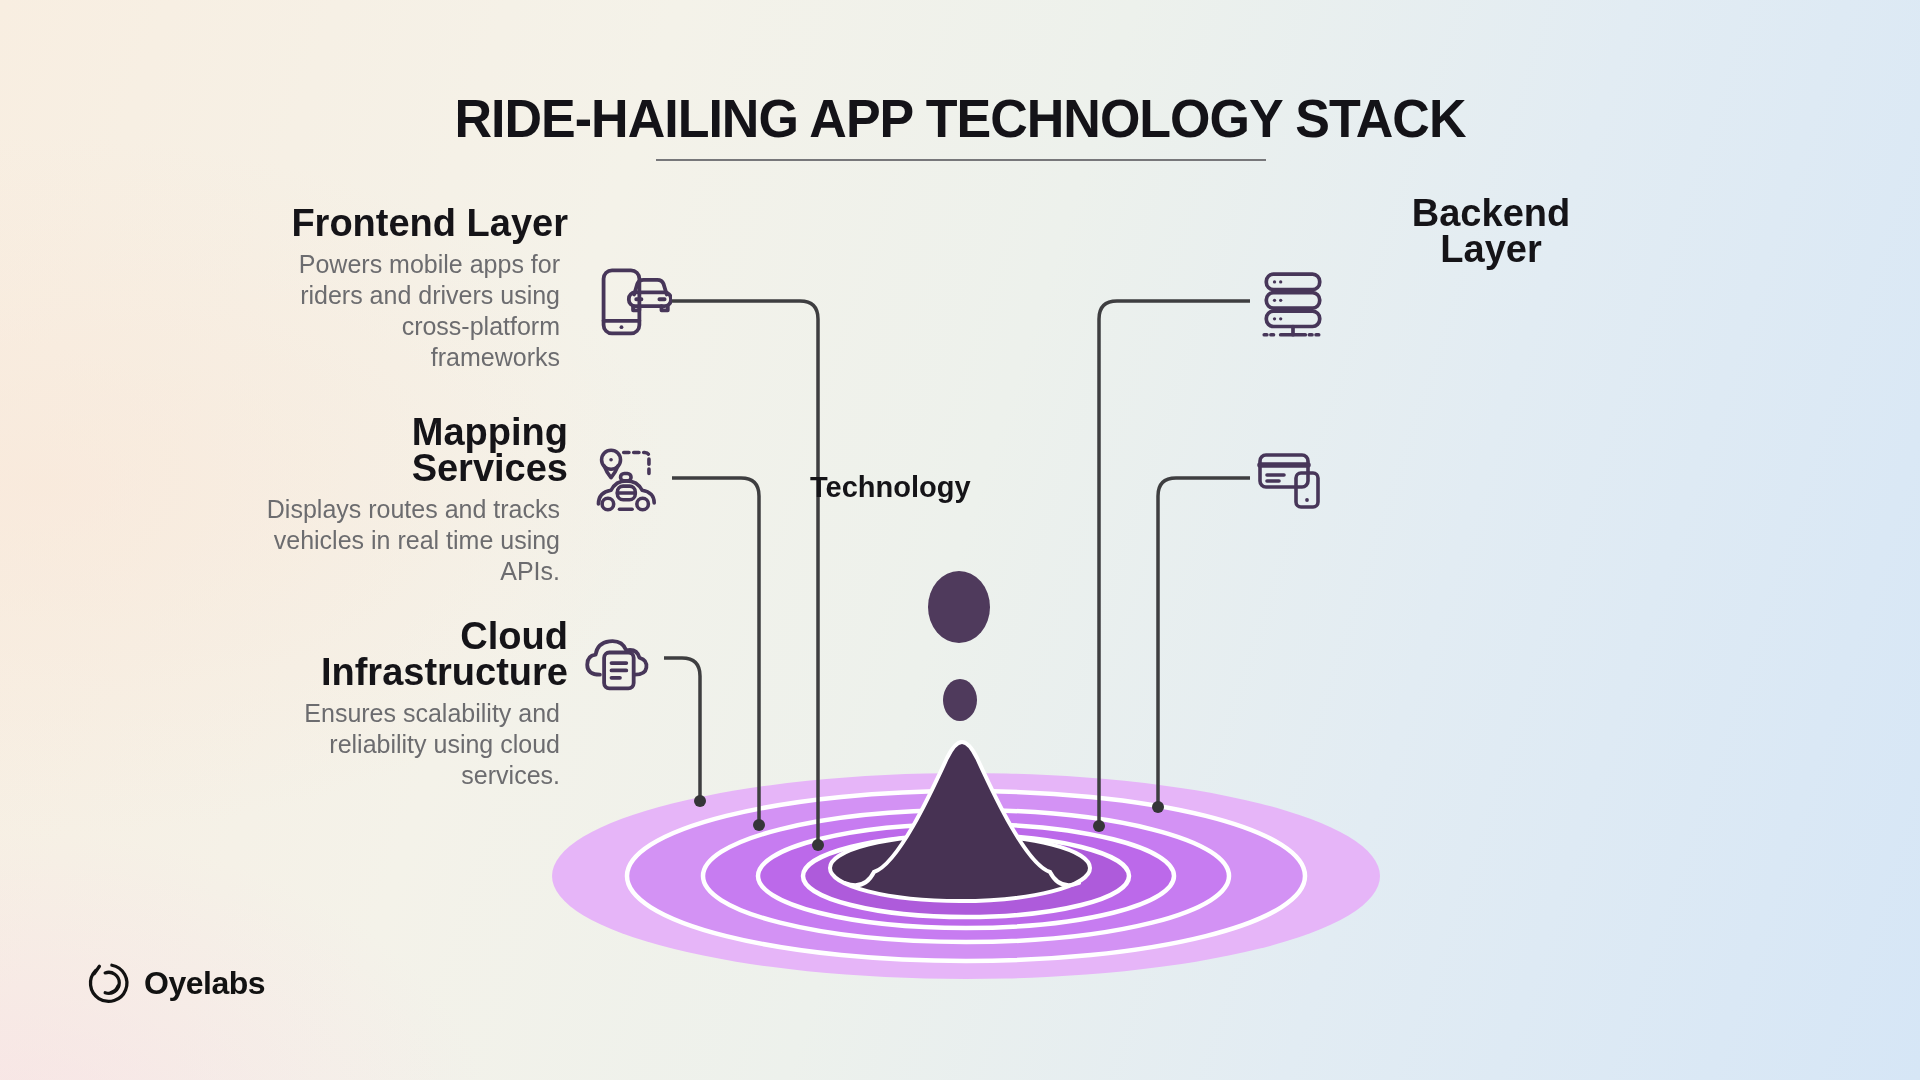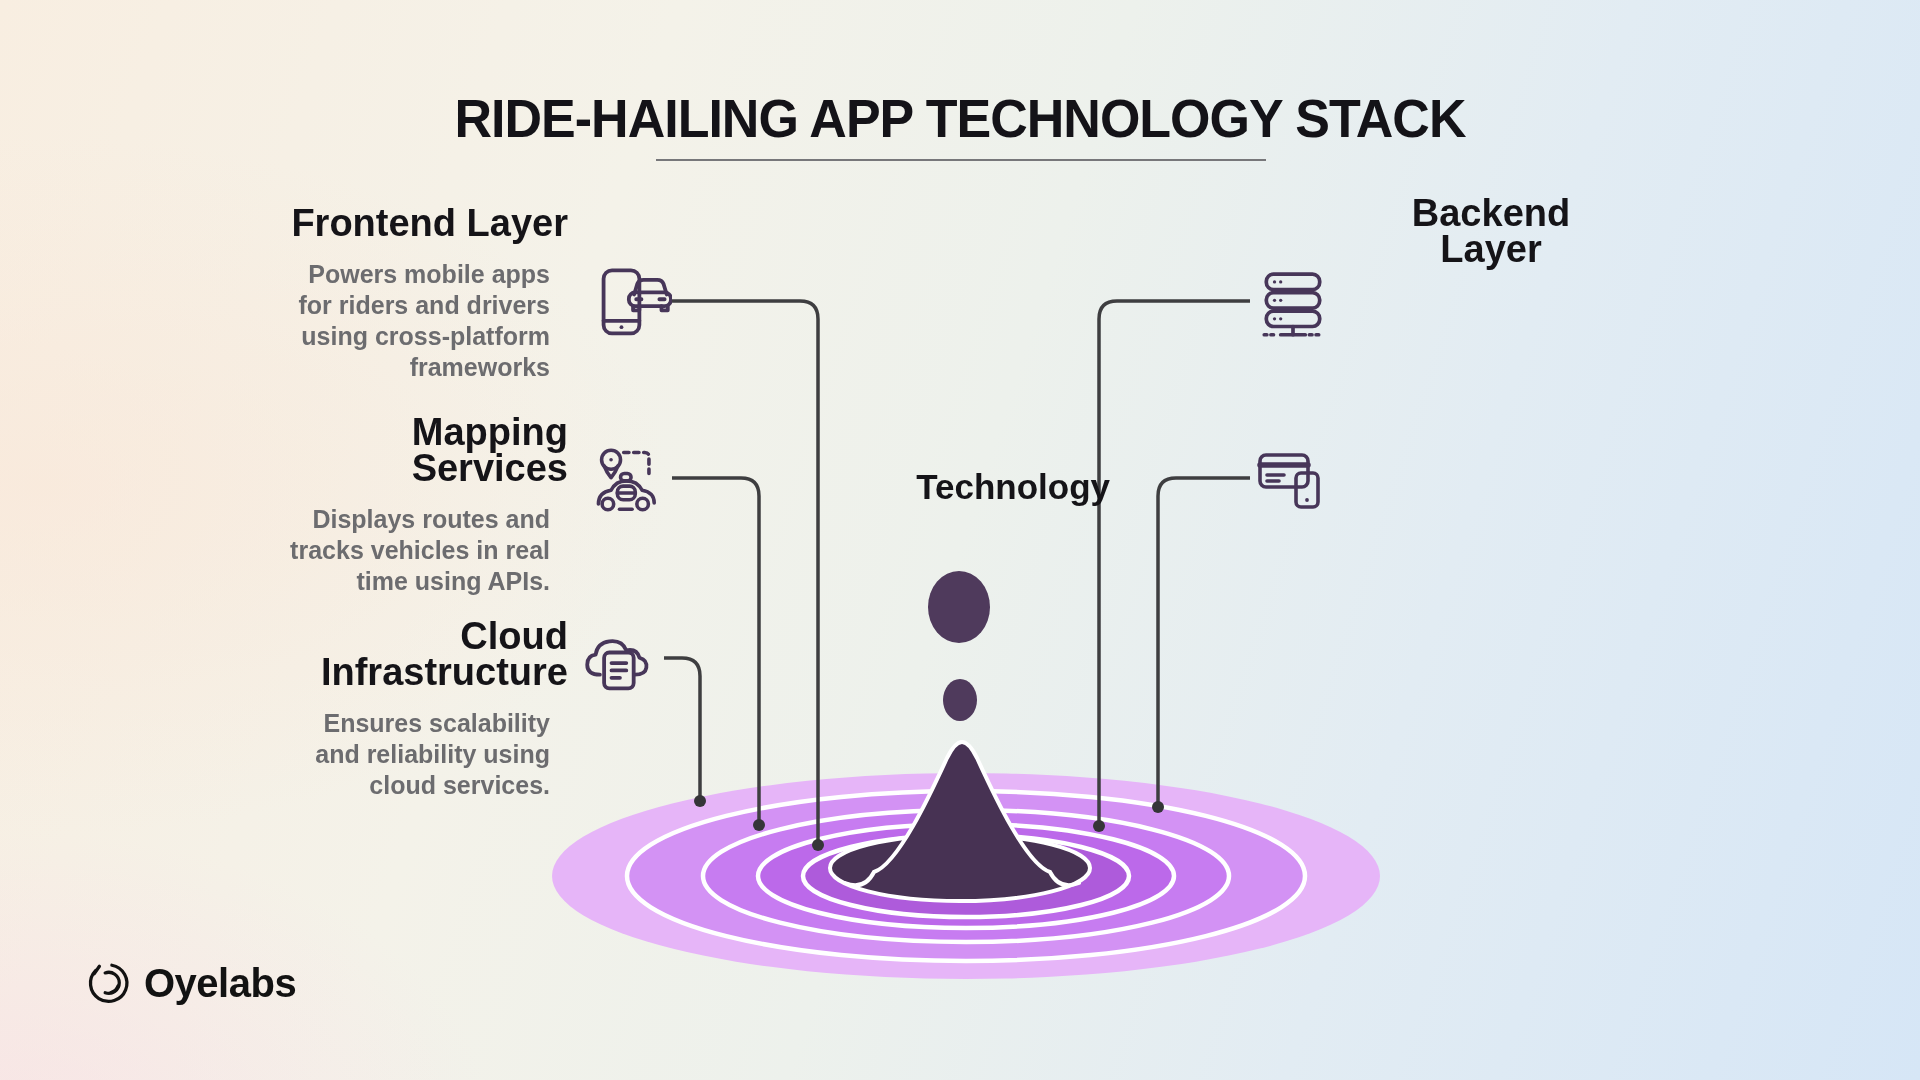--- a/index.html
+++ b/index.html
@@ -14,43 +14,43 @@
   .title{
     position:absolute;left:0;right:0;top:88px;text-align:center;
     font-size:52px;font-weight:bold;letter-spacing:-1px;color:#141318;
     transform:scaleY(1.04);
   }
   .title-underline{
     position:absolute;left:656px;top:159px;width:610px;height:2px;background:#77777a;
   }
   .info{position:absolute;}
   .info .heading{font-size:38px;font-weight:bold;color:#151418;line-height:36px;margin:0 0 8px 0;}
-  .info .body{font-size:25px;color:#6c6c6f;line-height:31px;margin:18px;font-weight:bold;}
+  .info .body{font-size:25px;color:#6c6c6f;line-height:31px;margin:8px;}
   .info.left{text-align:right;}
   .info.right{text-align:left;}
   #block-frontend{right:1352px;top:205px;width:300px;}
   #block-mapping{right:1352px;top:414px;width:310px;}
   #block-cloud{right:1352px;top:618px;width:310px;}
   #block-backend{left:1357px;top:195px;width:268px;text-align:center;}
   #block-payment{left:1357px;top:438px;width:245px;}
   .icon-box{position:absolute;}
   #icon-frontend{left:592px;top:264px;width:80px;height:80px;}
   #icon-mapping{left:590px;top:444px;width:80px;height:80px;}
   #icon-cloud{left:578px;top:624px;width:86px;height:76px;}
   #icon-backend{left:1254px;top:266px;width:78px;height:80px;}
   #icon-payment{left:1254px;top:444px;width:76px;height:76px;}
   .center-label{
-    position:absolute;left:810px;top:468px;width:300px;text-align:right;
-    font-size:35px;font-weight:bold;color:#151418;line-height:38px;
+    position:absolute;left:810px;top:468px;width:300px;text-align:left;
+    font-size:29px;font-weight:bold;color:#151418;line-height:38px;
   }
   .overlay{position:absolute;left:0;top:0;width:1920px;height:1080px;}
   .brand{
     position:absolute;left:86px;top:960px;display:flex;align-items:center;gap:12px;
   }
-  .brand-name{font-size:40px;font-weight:bold;color:#121212;letter-spacing:-0.5px;}
+  .brand-name{font-size:32px;font-weight:bold;color:#121212;letter-spacing:-0.5px;}
 </style>
 </head>
 <body>
 
 <div class="canvas">
 
   <div class="title">RIDE-HAILING APP TECHNOLOGY STACK</div>
   <div class="title-underline"></div>
 
   <svg class="overlay" viewBox="0 0 1920 1080">

